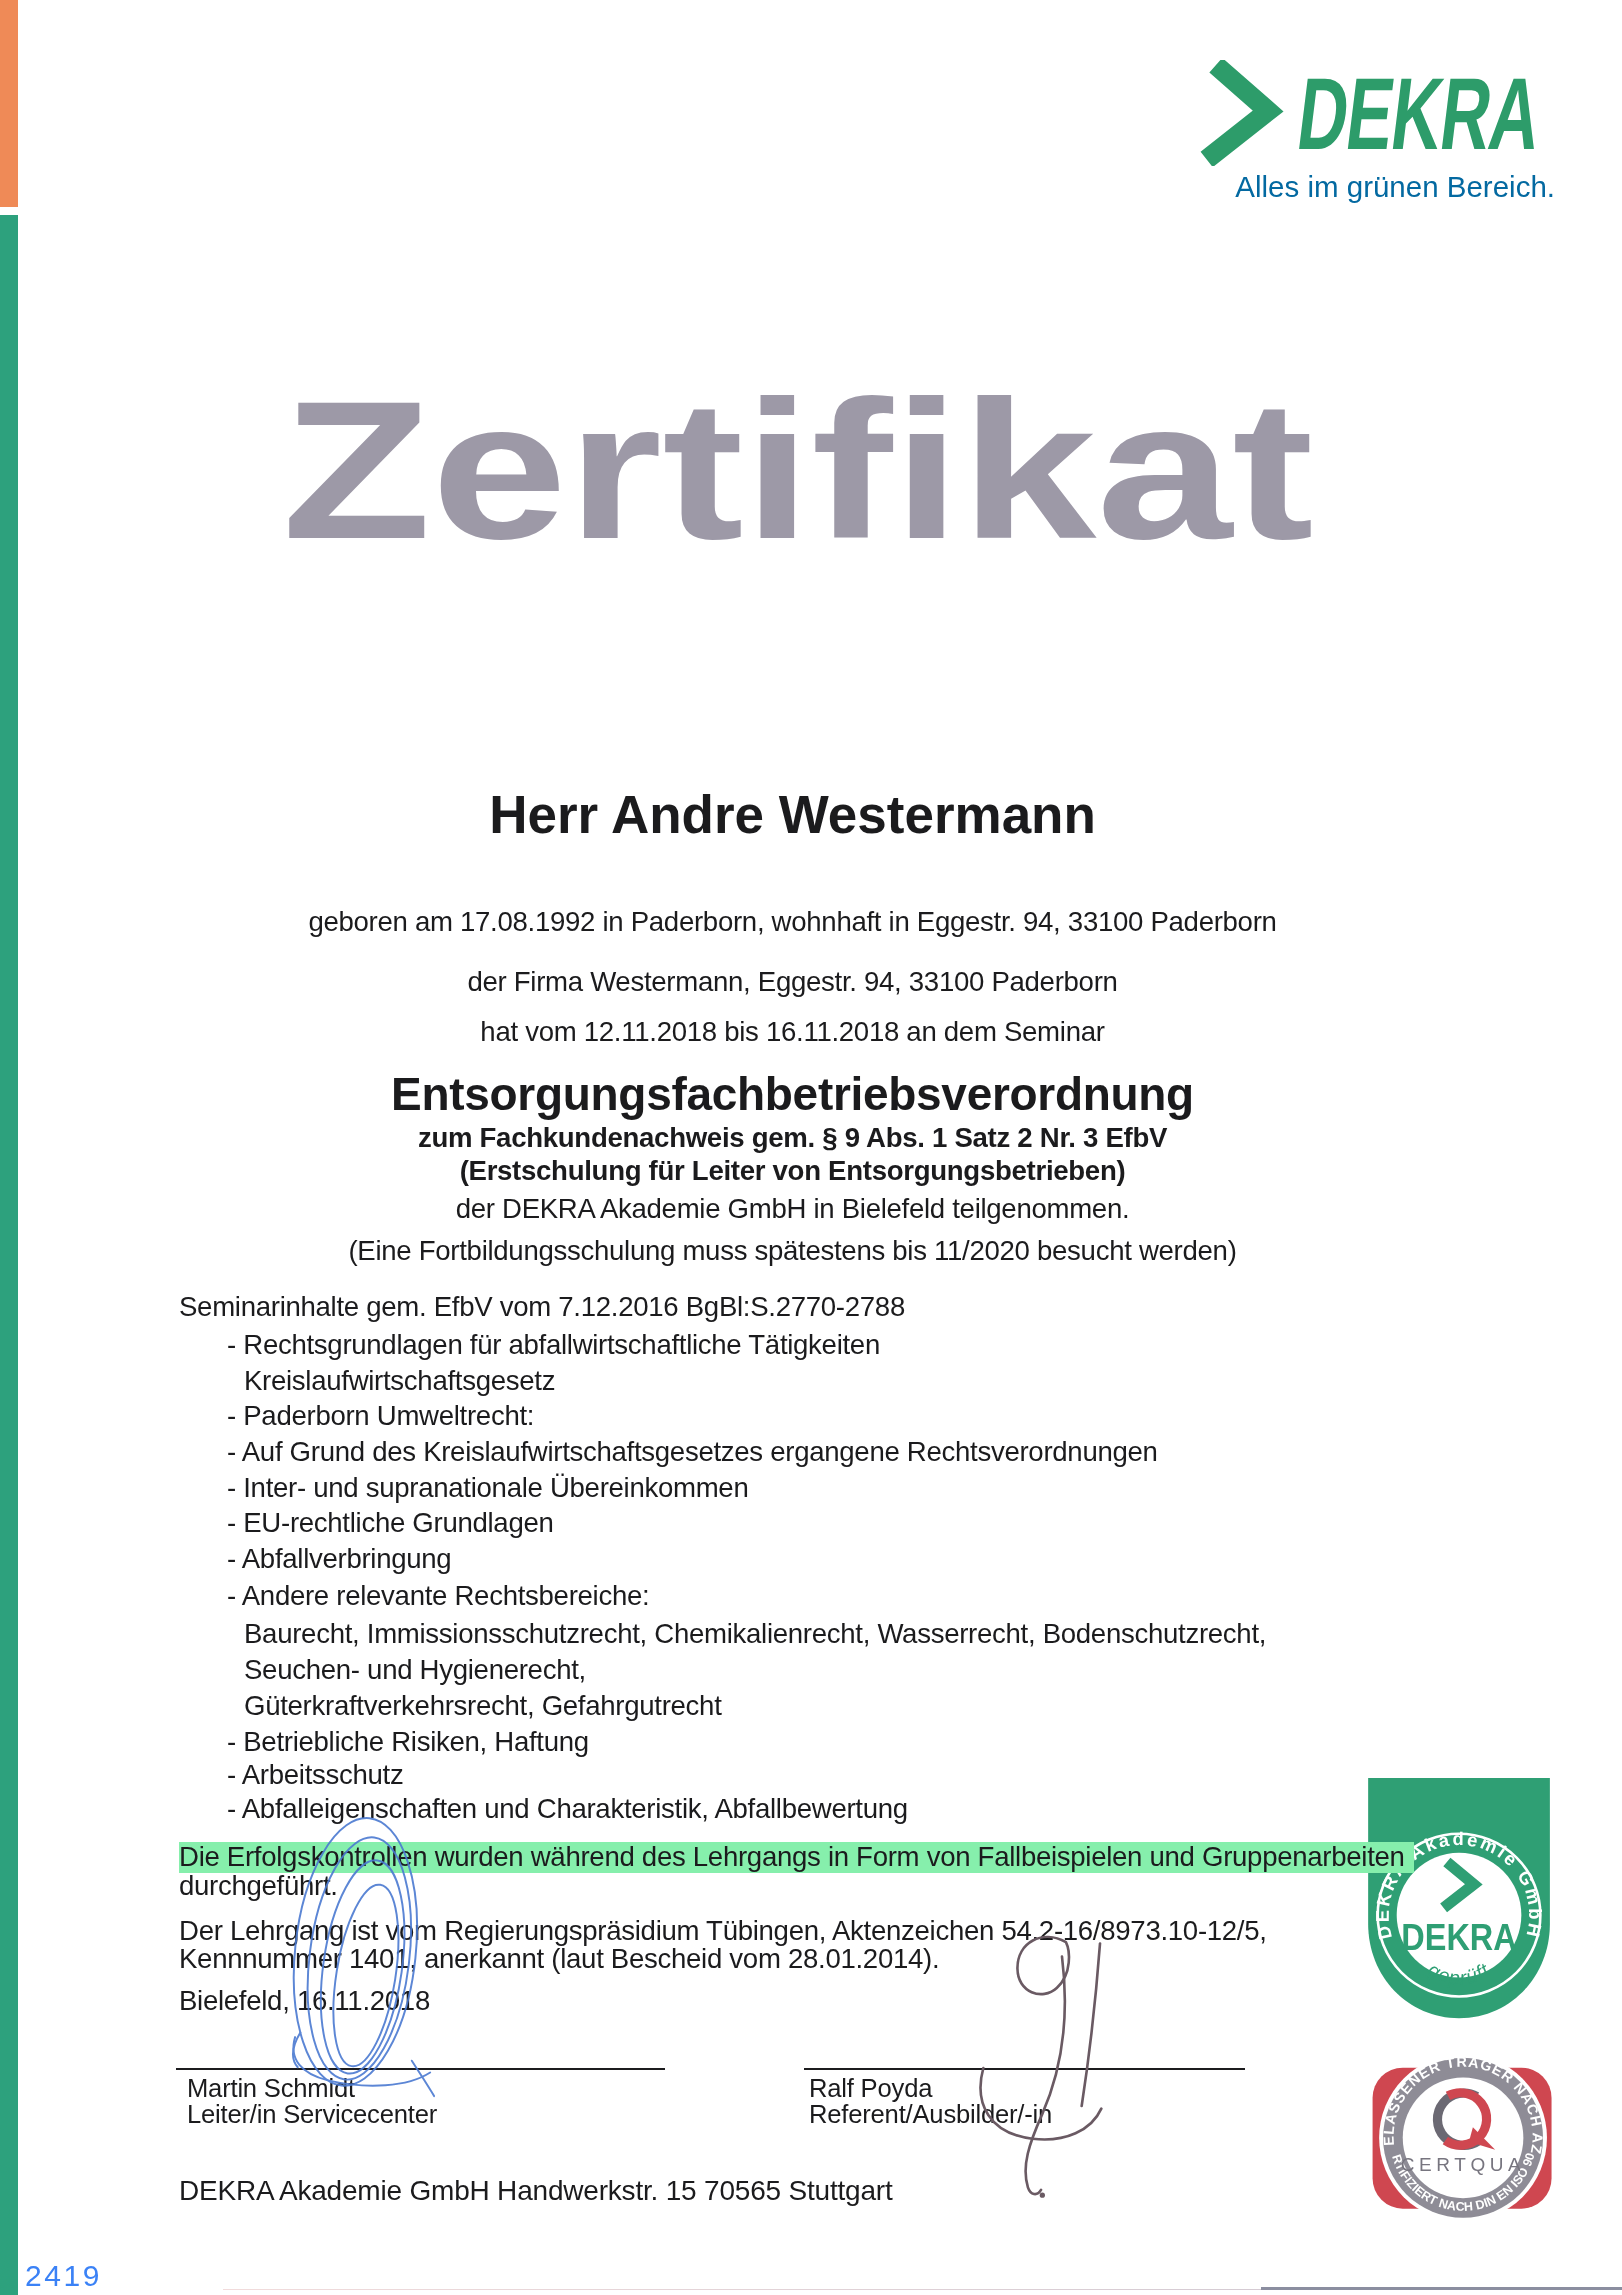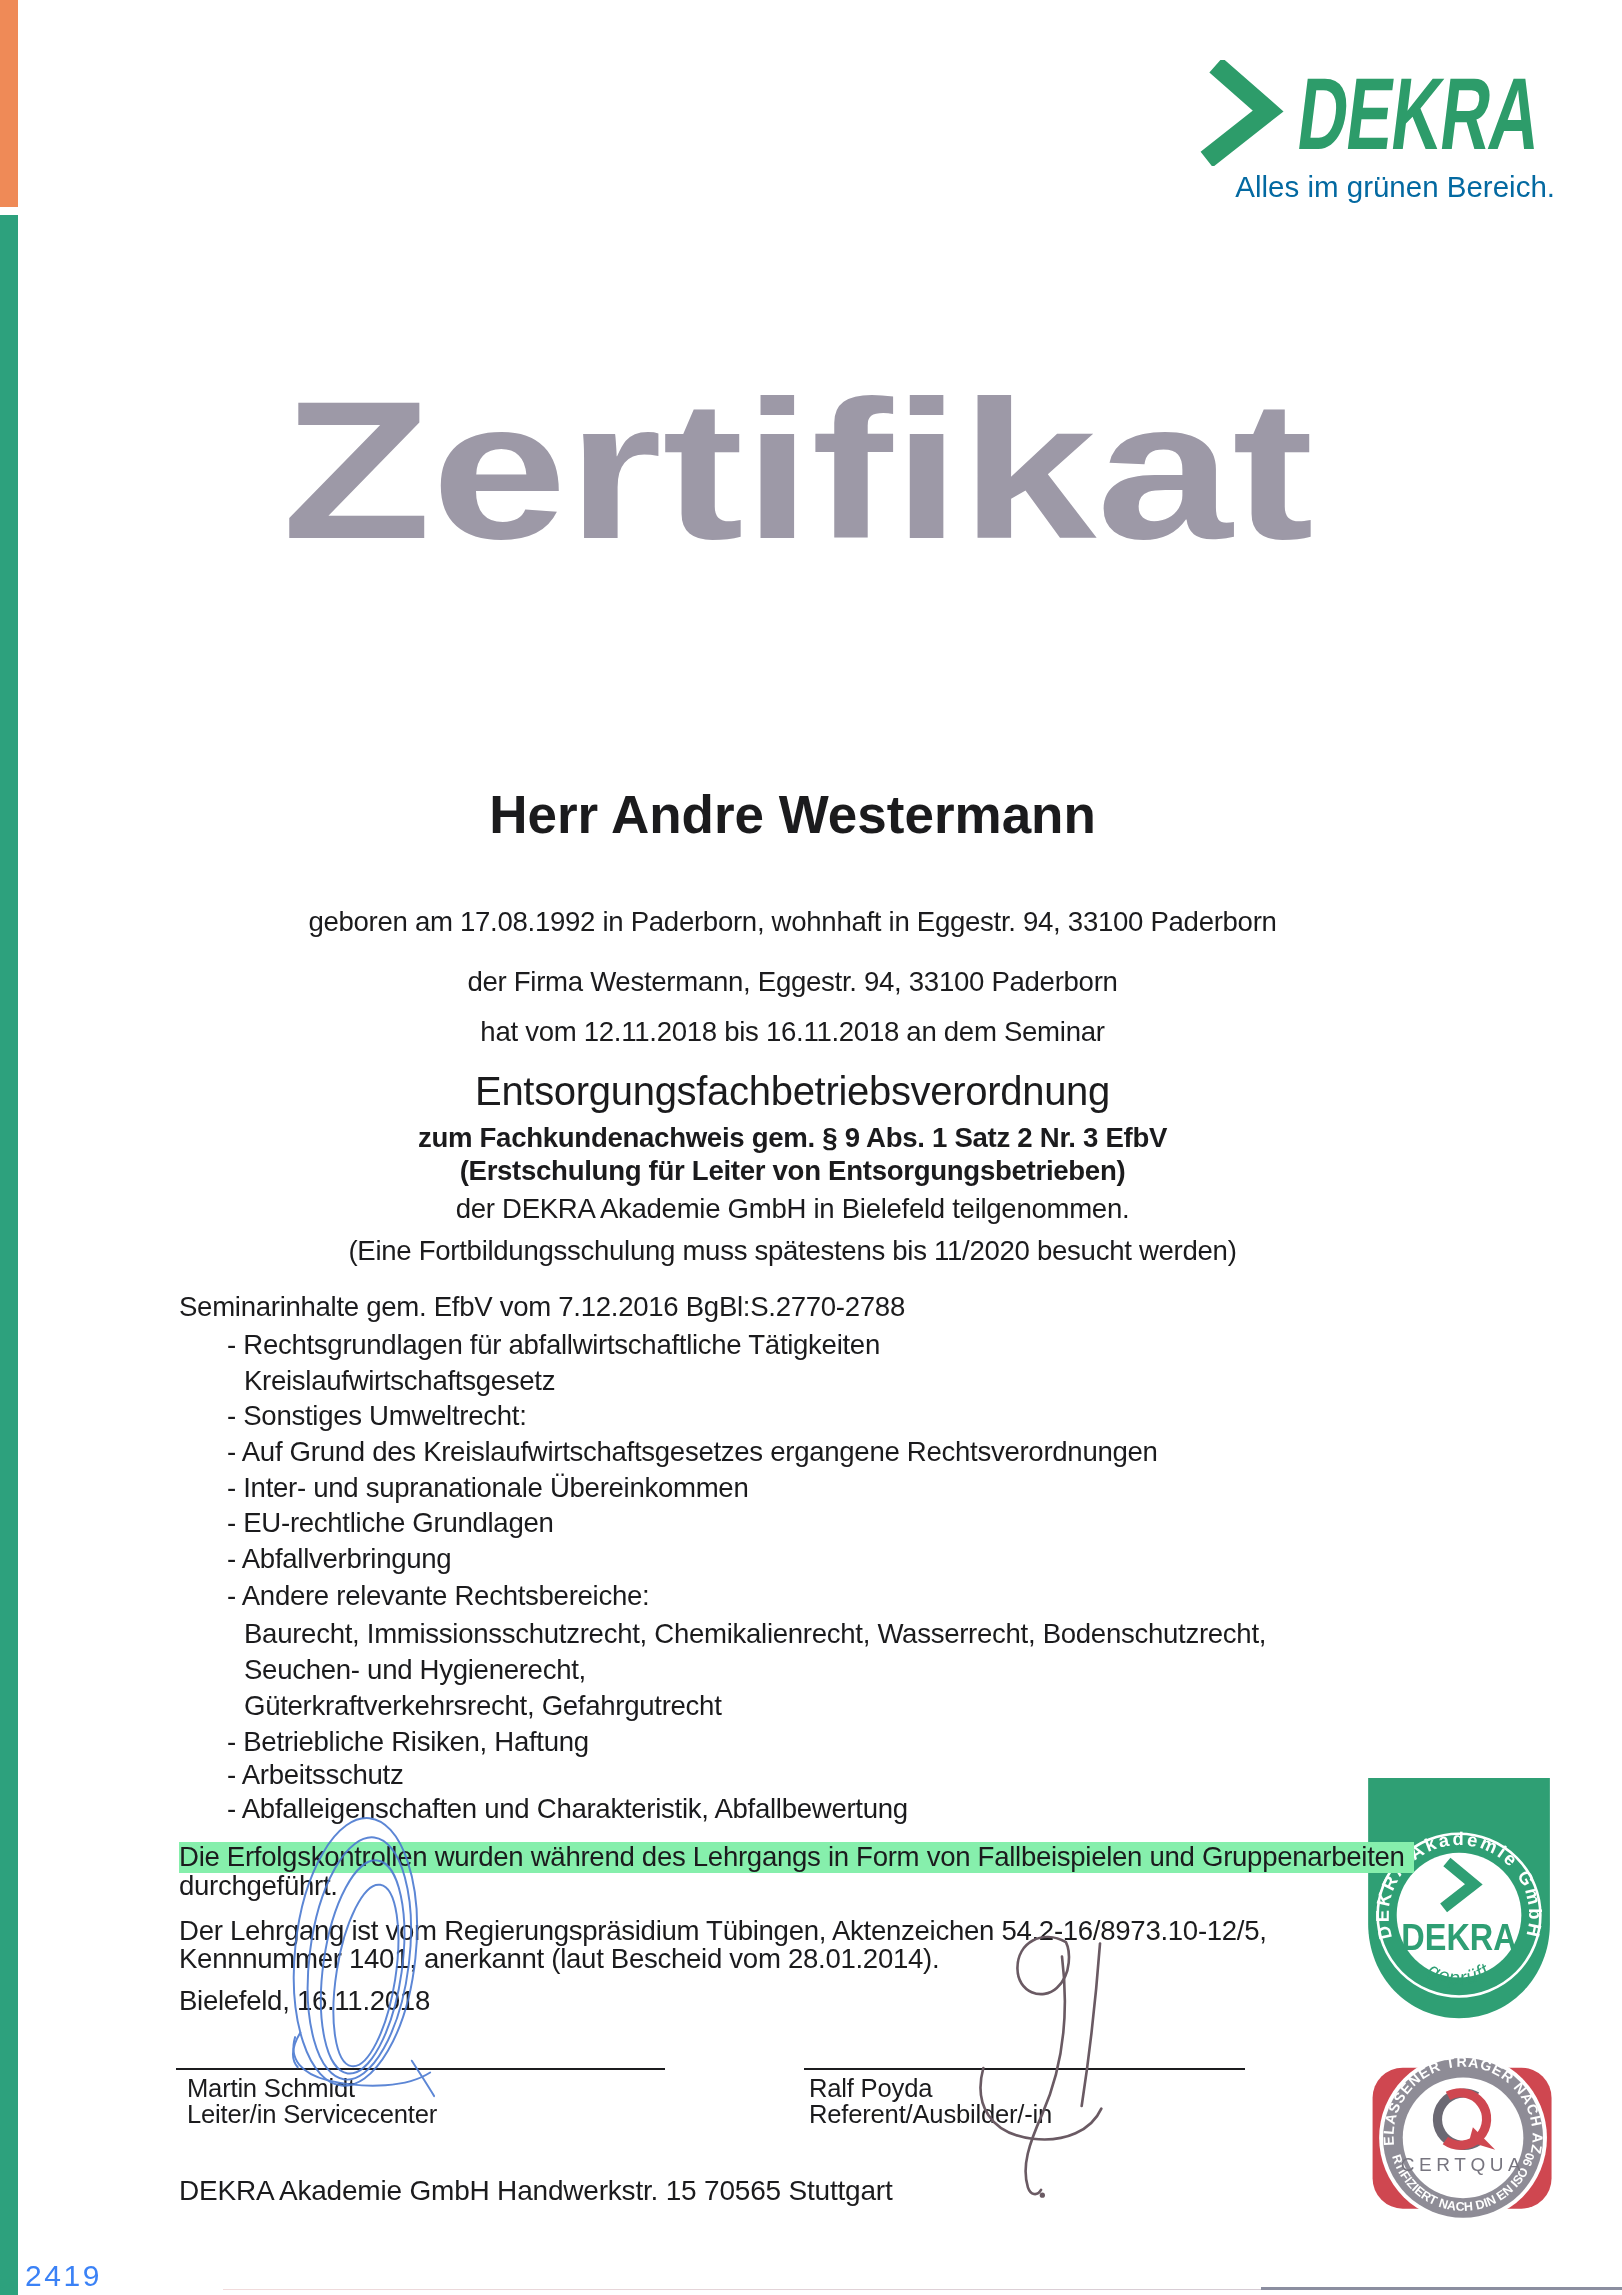--- a/index.html
+++ b/index.html
@@ -30,21 +30,21 @@
     font-size:197px;font-weight:bold;color:#9d99a7;line-height:1;
     transform:scaleX(1.24);transform-origin:left top;white-space:nowrap;
     z-index:3;
   }
   
   .cline{
     position:absolute;left:0;width:1585px;text-align:center;
     font-size:27.6px;line-height:1.12;letter-spacing:-0.3px;z-index:3;white-space:nowrap;
   }
   .name-line{font-size:53px;font-weight:bold;letter-spacing:0;}
-  .sem-title{font-size:40px;font-weight:normal;}
+  .sem-title{font-size:46px;font-weight:bold;}
   .sem-sub{font-weight:bold;}
   
   .lline{
     position:absolute;left:179px;font-size:27.6px;line-height:1.12;
     letter-spacing:-0.3px;z-index:3;white-space:nowrap;
   }
   .list-item{
     position:absolute;font-size:27.6px;line-height:1.12;letter-spacing:-0.3px;
     z-index:3;white-space:nowrap;text-align:center;
   }
@@ -94,21 +94,21 @@
   <div class="cline sem-title" style="top:1069px;">Entsorgungsfachbetriebsverordnung</div>
   <div class="cline sem-sub" style="top:1123px;">zum Fachkundenachweis gem. § 9 Abs. 1 Satz 2 Nr. 3 EfbV</div>
   <div class="cline sem-sub" style="top:1156px;">(Erstschulung für Leiter von Entsorgungsbetrieben)</div>
   <div class="cline" style="top:1194px;">der DEKRA Akademie GmbH in Bielefeld teilgenommen.</div>
   <div class="cline" style="top:1236px;">(Eine Fortbildungsschulung muss spätestens bis 11/2020 besucht werden)</div>
 
   <div class="lline" style="top:1292px;">Seminarinhalte gem. EfbV vom 7.12.2016 BgBl:S.2770-2788</div>
   <div id="contents-list">
       <div class="list-item" style="top: 1330px; left: 227px;">- Rechtsgrundlagen für abfallwirtschaftliche Tätigkeiten</div>
       <div class="list-item" style="top: 1366px; left: 244px;">Kreislaufwirtschaftsgesetz</div>
-      <div class="list-item" style="top: 1401px; left: 227px;">- Sonstiges Umweltrecht:</div>
+      <div class="list-item" style="top: 1401px; left: 227px;">- Paderborn Umweltrecht:</div>
       <div class="list-item" style="top: 1437px; left: 227px;">- Auf Grund des Kreislaufwirtschaftsgesetzes ergangene Rechtsverordnungen</div>
       <div class="list-item" style="top: 1473px; left: 227px;">- Inter- und supranationale Übereinkommen</div>
       <div class="list-item" style="top: 1508px; left: 227px;">- EU-rechtliche Grundlagen</div>
       <div class="list-item" style="top: 1544px; left: 227px;">- Abfallverbringung</div>
       <div class="list-item" style="top: 1581px; left: 227px;">- Andere relevante Rechtsbereiche:</div>
       <div class="list-item" style="top: 1619px; left: 244px;">Baurecht, Immissionsschutzrecht, Chemikalienrecht, Wasserrecht, Bodenschutzrecht,</div>
       <div class="list-item" style="top: 1655px; left: 244px;">Seuchen- und Hygienerecht,</div>
       <div class="list-item" style="top: 1691px; left: 244px;">Güterkraftverkehrsrecht, Gefahrgutrecht</div>
       <div class="list-item" style="top: 1727px; left: 227px;">- Betriebliche Risiken, Haftung</div>
       <div class="list-item" style="top: 1760px; left: 227px;">- Arbeitsschutz</div>

